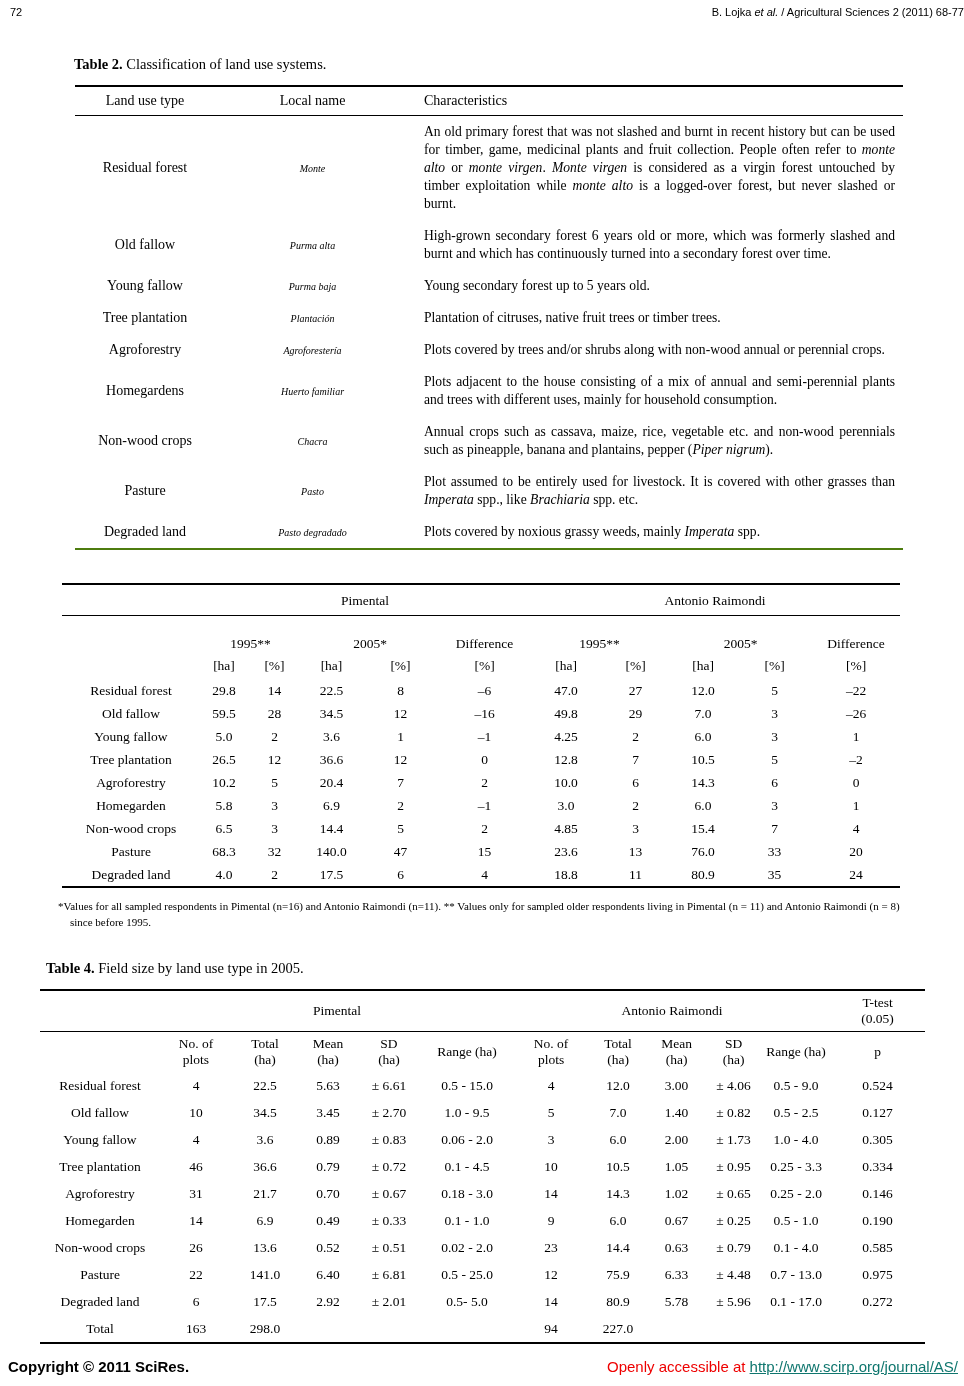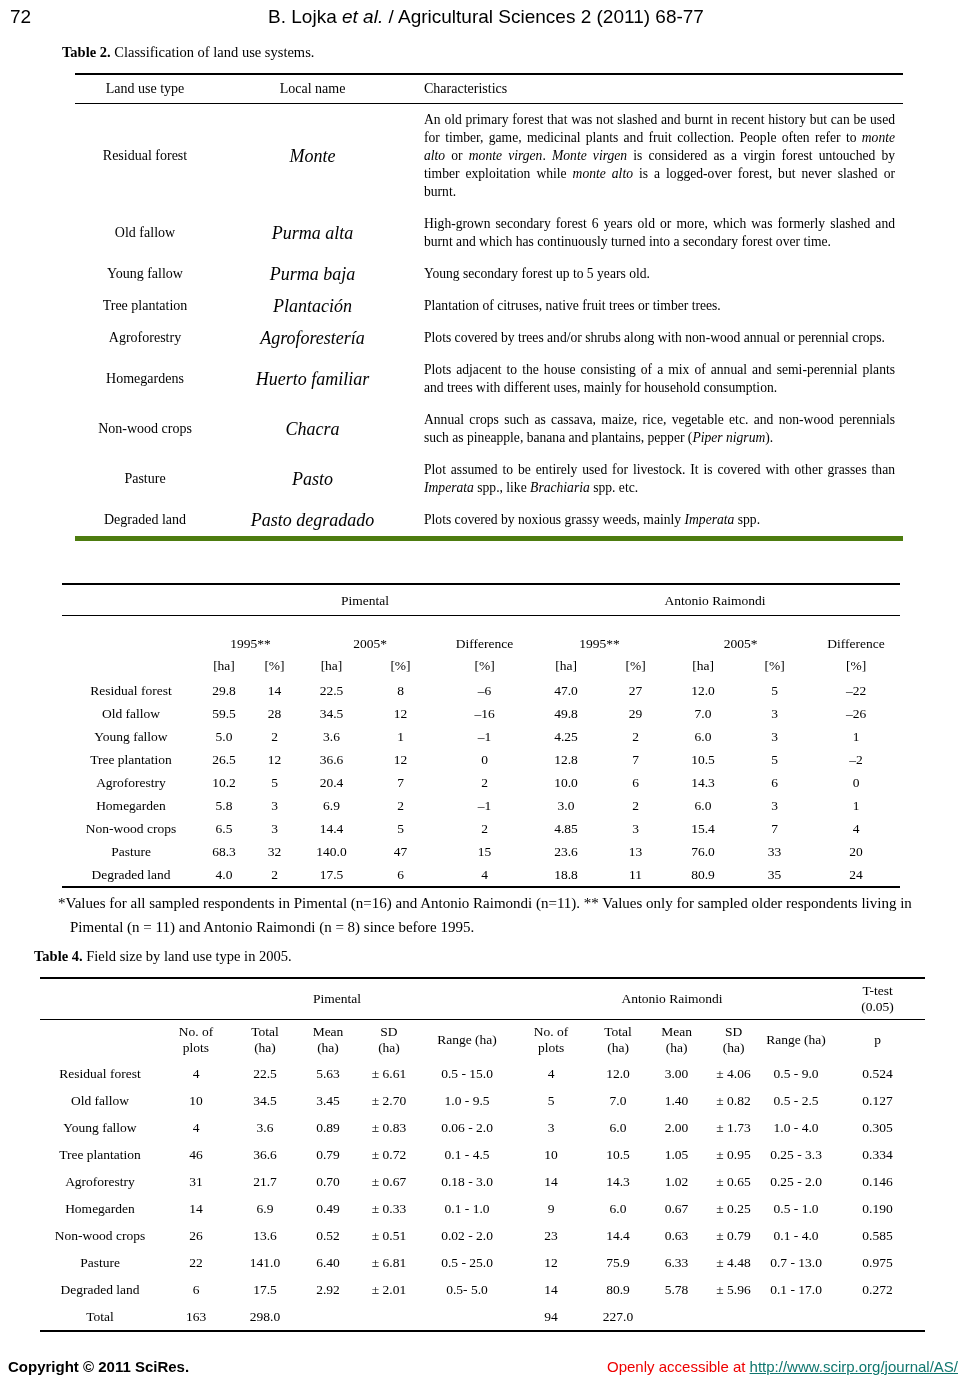--- a/index.html
+++ b/index.html
@@ -3,50 +3,50 @@
 <meta charset="utf-8">
 <style>
   html,body{margin:0;padding:0;}
   body{
     width:964px;height:1386px;position:relative;overflow:hidden;
     background:#ffffff;color:#000;
     font-family:"Liberation Serif", serif;
   }
   
   .pg-header{position:absolute;top:6px;left:0;width:964px;height:22px;
-    font-family:"Liberation Sans", sans-serif;font-size:19px;}
+    font-family:"Liberation Sans", sans-serif;font-size:11px;}
   .pg-num{position:absolute;left:10px;top:0;}
-  .running-head{position:absolute;left:8px;right:0;text-align:center;}
-  
-  .caption{font-size:14.5px;margin:0;}
+  .running-head{position:absolute;left:8px;right:0;text-align:right;}
+  
+  .caption{font-size:14.5px;margin:12px;}
   .caption b{font-weight:bold;}
   
   table{border-collapse:collapse;table-layout:fixed;}
   th{font-weight:normal;}
   
   .sec-t2{position:absolute;top:44px;left:62px;width:845px;}
   .t2{margin:12px 0 0 13px;width:828px;font-size:14px;
-      border-top:2px solid #000;border-bottom:5px solid #4d7c0f;}
+      border-top:2px solid #000;border-bottom:2px solid #4d7c0f;}
   .t2 thead th{border-bottom:1px solid #000;height:26px;vertical-align:middle;font-size:14px;}
   .t2 .h-type,.t2 .h-local{text-align:center;}
   .t2 .h-chars{text-align:left;padding-left:14px;}
   .t2 td{vertical-align:middle;}
   .t2 .t2-type{text-align:center;font-size:14px;}
-  .t2 .t2-local{text-align:center;font-style:italic;font-size:18px;}
+  .t2 .t2-local{text-align:center;font-style:italic;font-size:10px;}
   .t2 .t2-desc{text-align:justify;font-size:13.6px;line-height:18px;
       padding:7px 8px 7px 14px;}
   
   .sec-t3{position:absolute;top:570px;left:58px;width:860px;}
   .t3{margin:13px 0 0 4px;width:838px;font-size:13.5px;
       border-top:2px solid #000;border-bottom:2px solid #000;text-align:center;}
   .t3 .group-row th{border-bottom:1px solid #000;padding:8px 0 6px 0;font-size:13.5px;}
   .t3 .sub-row th{padding:20px 0 2px 0;}
   .t3 .units-row th{padding:4px 0 5px 0;}
   .t3 td{height:21px;vertical-align:middle;}
-  .footnote{font-size:15px;line-height:24px;margin-top:3px;width:852px;
+  .footnote{font-size:11px;line-height:16px;margin-top:10px;width:852px;
       padding-left:12px;text-indent:-12px;}
   
   .sec-t4{position:absolute;top:948px;left:34px;width:900px;}
   .t4{margin:12px 0 0 6px;width:885px;font-size:13.5px;
       border-top:2px solid #000;border-bottom:2px solid #000;text-align:center;}
   .t4 .group-row th{border-bottom:1px solid #000;padding:4px 0;vertical-align:middle;
       white-space:pre-line;line-height:16px;}
   .t4 .cols-row th{padding:4px 0;white-space:pre-line;line-height:16px;vertical-align:middle;}
   .t4 td{height:25px;vertical-align:middle;}
   

